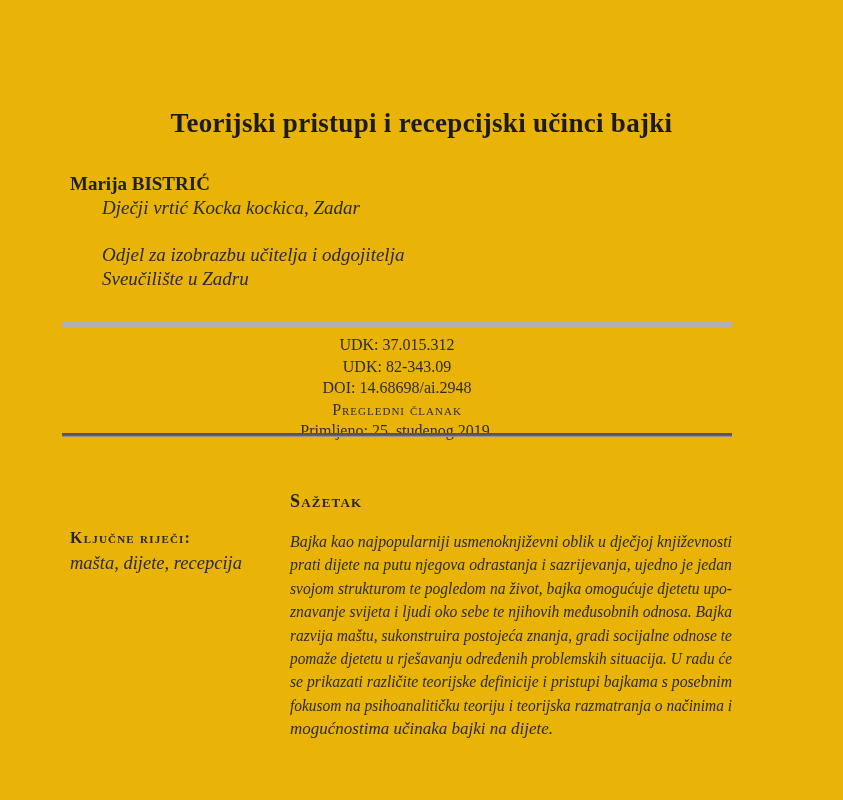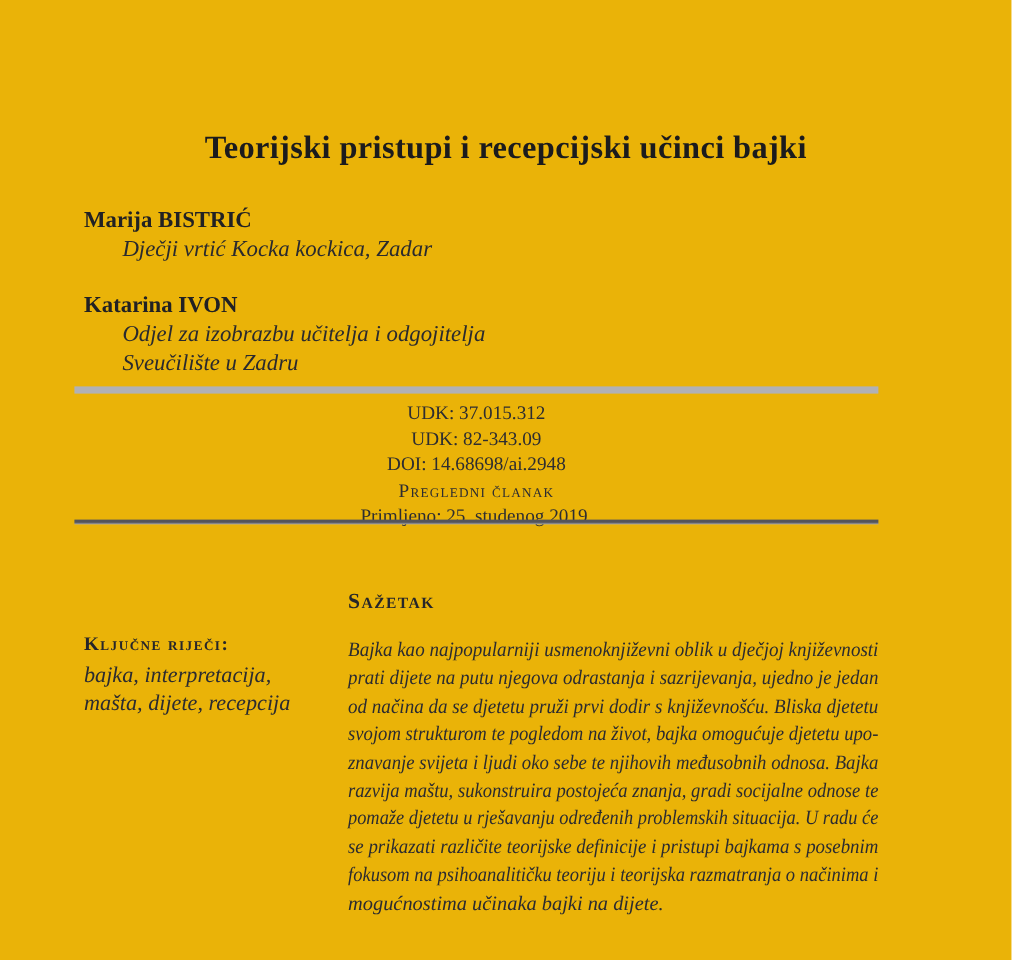--- a/index.html
+++ b/index.html
@@ -117,21 +117,20 @@
 <div class="page">
 
   <h1 class="article-title">Teorijski pristupi i recepcijski učinci bajki</h1>
 
   <div class="author-block first">
     <div class="author-name">Marija BISTRIĆ</div>
     <div class="author-affiliation">Dječji vrtić Kocka kockica, Zadar</div>
   </div>
 
   <div class="author-block second">
-    <div class="author-name">Katarina IVON</div>
     <div class="author-affiliation">Odjel za izobrazbu učitelja i odgojitelja</div>
     <div class="author-affiliation">Sveučilište u Zadru</div>
   </div>
 
   <div class="divider-bar-top"></div>
 
   <div class="metadata-block">
     <div>UDK: 37.015.312</div>
     <div>UDK: 82-343.09</div>
     <div>DOI: 14.68698/ai.2948</div>
@@ -139,28 +138,26 @@
     <div>Primljeno: 25. studenog 2019.</div>
   </div>
 
   <div class="divider-rule-bottom"></div>
 
   <div class="abstract-heading">Sažetak</div>
 
   <div class="keywords-label">Ključne riječi:</div>
 
   <div class="keywords-list">
-    <div>bajka, interpretacija,</div>
     <div>mašta, dijete, recepcija</div>
   </div>
 
   <div class="abstract-text">
     <div class="abs-line"><span class="fit" style="transform: scaleX(0.933351);">Bajka kao najpopularniji usmenoknjiževni oblik u dječjoj književnosti</span></div>
     <div class="abs-line"><span class="fit" style="transform: scaleX(0.927719);">prati dijete na putu njegova odrastanja i sazrijevanja, ujedno je jedan</span></div>
-    <div class="abs-line"><span class="fit" style="transform: scaleX(0.934245);">od načina da se djetetu pruži prvi dodir s književnošću. Bliska djetetu</span></div>
     <div class="abs-line"><span class="fit" style="transform: scaleX(0.91538);">svojom strukturom te pogledom na život, bajka omogućuje djetetu upo-</span></div>
     <div class="abs-line"><span class="fit" style="transform: scaleX(0.91868);">znavanje svijeta i ljudi oko sebe te njihovih međusobnih odnosa. Bajka</span></div>
     <div class="abs-line"><span class="fit" style="transform: scaleX(0.910519);">razvija maštu, sukonstruira postojeća znanja, gradi socijalne odnose te</span></div>
     <div class="abs-line"><span class="fit" style="transform: scaleX(0.90072);">pomaže djetetu u rješavanju određenih problemskih situacija. U radu će</span></div>
     <div class="abs-line"><span class="fit" style="transform: scaleX(0.924082);">se prikazati različite teorijske definicije i pristupi bajkama s posebnim</span></div>
     <div class="abs-line"><span class="fit" style="transform: scaleX(0.907889);">fokusom na psihoanalitičku teoriju i teorijska razmatranja o načinima i</span></div>
     <div class="abs-line"><span>mogućnostima učinaka bajki na dijete.</span></div>
   </div>
 
 </div>

